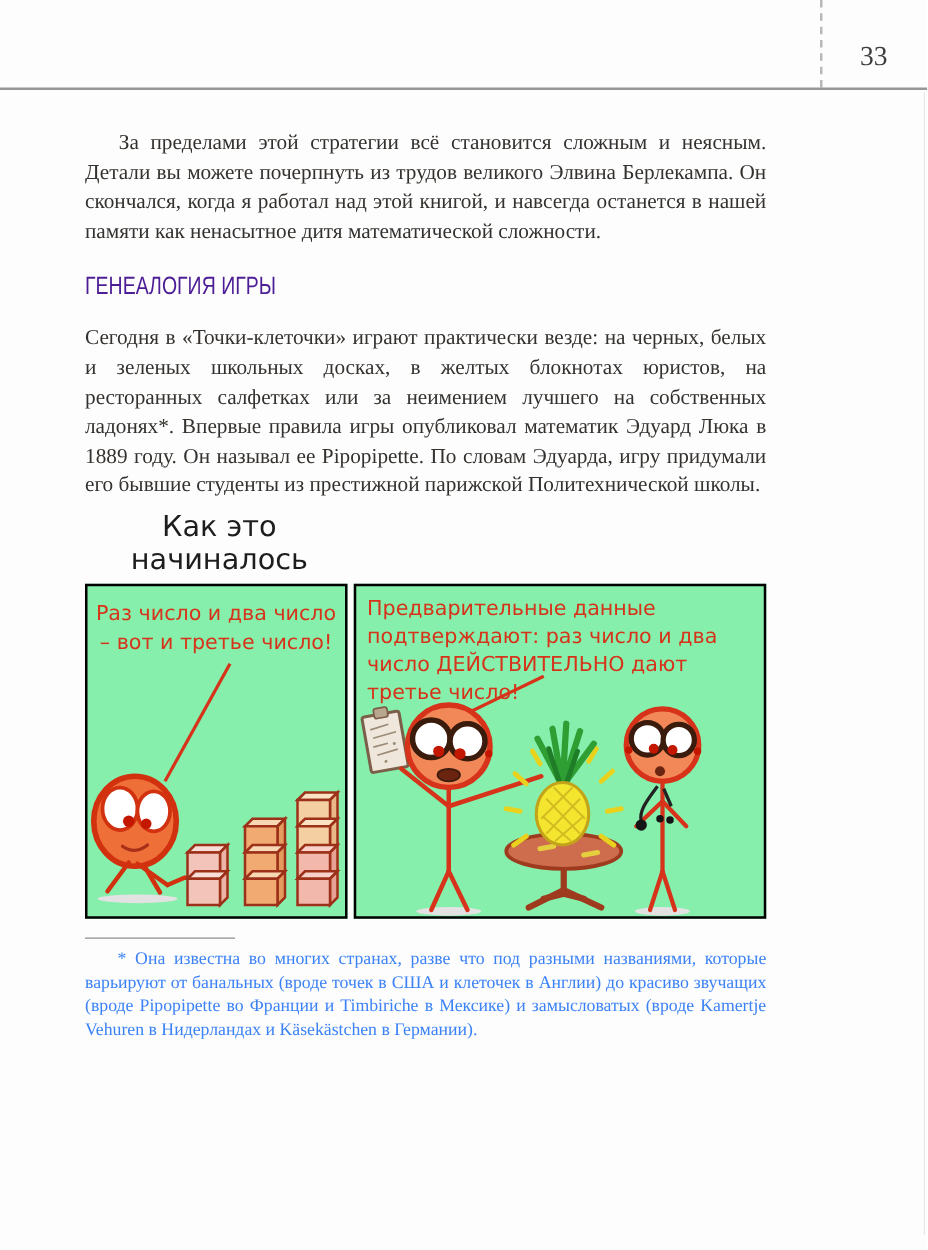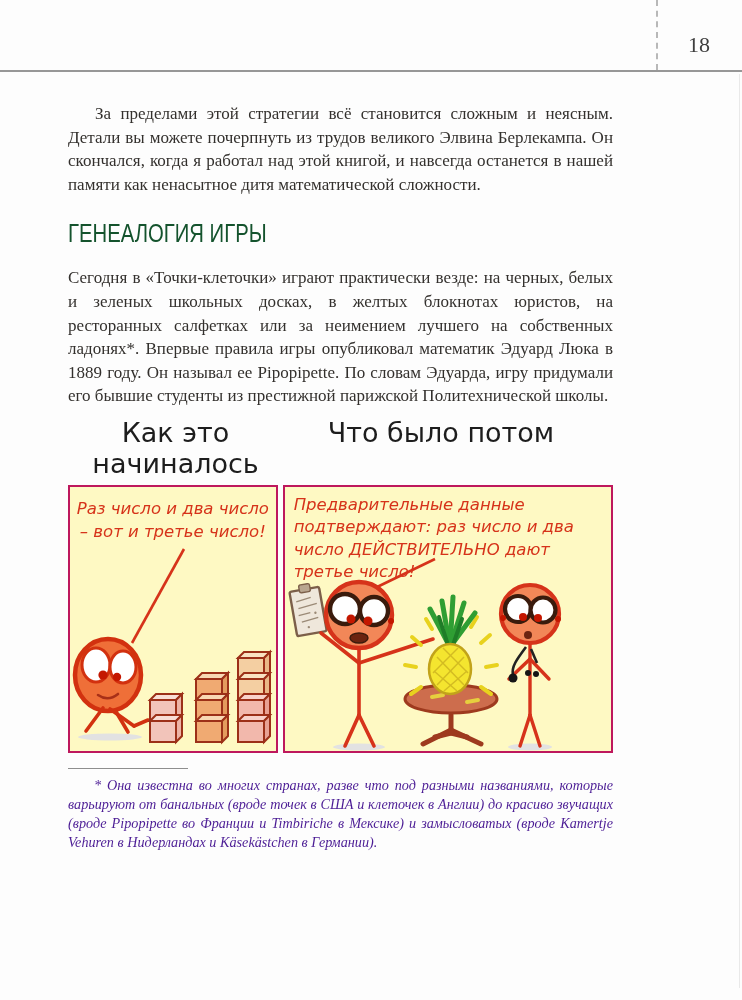--- a/index.html
+++ b/index.html
@@ -28,69 +28,68 @@
   }
   
   .content{position:absolute;left:68px;top:102px;width:545px;}
   p.body{
     margin:0;font-size:17px;line-height:23.6px;text-align:justify;color:#33302d;
   }
   p.body.indent{text-indent:27px;}
   p.first{margin-bottom:22px;}
   h2.section{
     margin:0 0 17px 0;font-family:"Liberation Sans",sans-serif;font-weight:400;
-    font-size:26px;color:#14532d;letter-spacing:0px;
+    font-size:20px;color:#4c1d95;letter-spacing:0px;
   }
   h2.section span{display:inline-block;transform:scaleX(.78);transform-origin:left center;white-space:nowrap;}
   
   .captions{display:flex;gap:5px;margin-top:9px;margin-bottom:6px;
-    font-family:"DejaVu Sans",sans-serif;color:#1d1d1d;font-size:27px;}
+    font-family:"DejaVu Sans",sans-serif;color:#1d1d1d;font-size:23px;}
   .captions .cap-left{width:215px;text-align:center;}
   .captions .cap-right{width:306px;text-align:center;}
   .comic{display:flex;gap:5px;}
   .panel{
-    position:relative;height:264px;background:#fef9c3;border:2px solid #be185d;font-style:italic;
+    position:relative;height:264px;background:#86efac;border:2px solid #000000;
   }
   .panel.left{width:211px;}
   .panel.right{width:302px;padding-left:32px;}
   .panel svg{position:absolute;left:0;top:0;}
   .speech{
     position:absolute;z-index:2;font-family:"DejaVu Sans",sans-serif;
     color:var(--comic-red,#d6331a);
   }
   .speech.left{left:6px;right:6px;top:10px;text-align:center;font-size:16.5px;line-height:1.42;}
   .speech.right{left:9px;right:8px;top:7px;text-align:left;font-size:16.5px;line-height:1.36;}
   
   .footnote-rule{width:120px;border-top:1.5px solid #8e8e8e;margin:15px 0 7px 0;}
   p.footnote{
     margin:0;font-size:14.2px;line-height:18.9px;text-align:justify;
-    text-indent:26px;color:#4c1d95;font-style:italic;
+    text-indent:26px;color:#3b82f6;
   }
 </style>
 </head>
 <body>
 
 <div class="page">
 
   <div class="header-divider"></div>
-  <div class="page-number">18</div>
+  <div class="page-number">33</div>
   <div class="header-rule"></div>
   <div class="page-edge"></div>
 
   <div class="content">
 
     <p class="body indent first">За пределами этой стратегии всё становится сложным и неясным. Детали вы можете почерпнуть из трудов великого Элвина Берлекампа. Он скончался, когда я работал над этой книгой, и навсегда останется в нашей памяти как ненасытное дитя математической сложности.</p>
 
     <h2 class="section"><span>ГЕНЕАЛОГИЯ ИГРЫ</span></h2>
 
     <p class="body">Сегодня в «Точки-клеточки» играют практически везде: на черных, белых и зеленых школьных досках, в желтых блокнотах юристов, на ресторанных салфетках или за неимением лучшего на собственных ладонях*. Впервые правила игры опубликовал математик Эдуард Люка в 1889 году. Он называл ее Pipopipette. По словам Эдуарда, игру придумали его бывшие студенты из престижной парижской Политехнической школы.</p>
 
     <div class="captions">
       <div class="cap-left">Как это начиналось</div>
-      <div class="cap-right">Что было потом</div>
     </div>
 
     <div class="comic">
 
       <div class="panel left">
         <div class="speech left">Раз число и два число – вот и третье число!</div>
         <svg width="211" height="264" viewBox="0 0 211 264">
           <line x1="114" y1="62" x2="62" y2="156" stroke="#d6331a" stroke-width="2.6"></line>
           <g>
             <ellipse cx="40" cy="250" rx="32" ry="3.5" fill="#e2e2e2"></ellipse>

